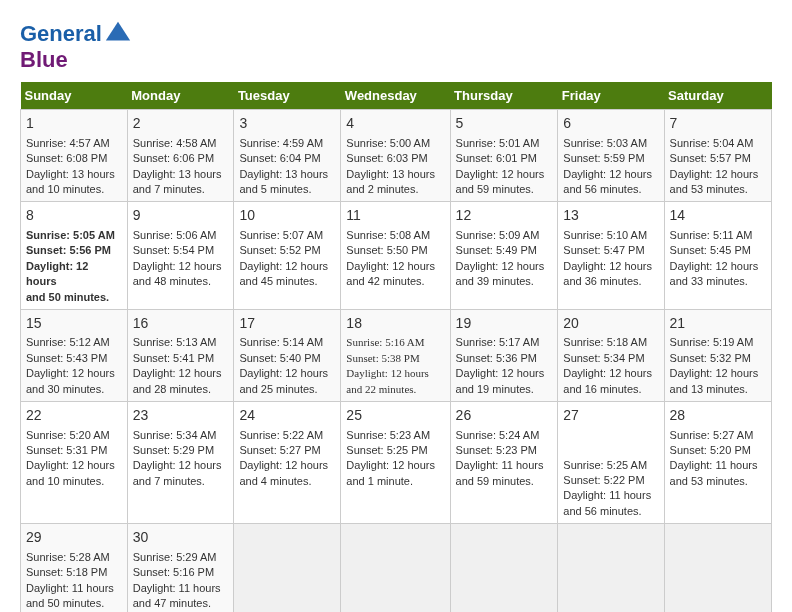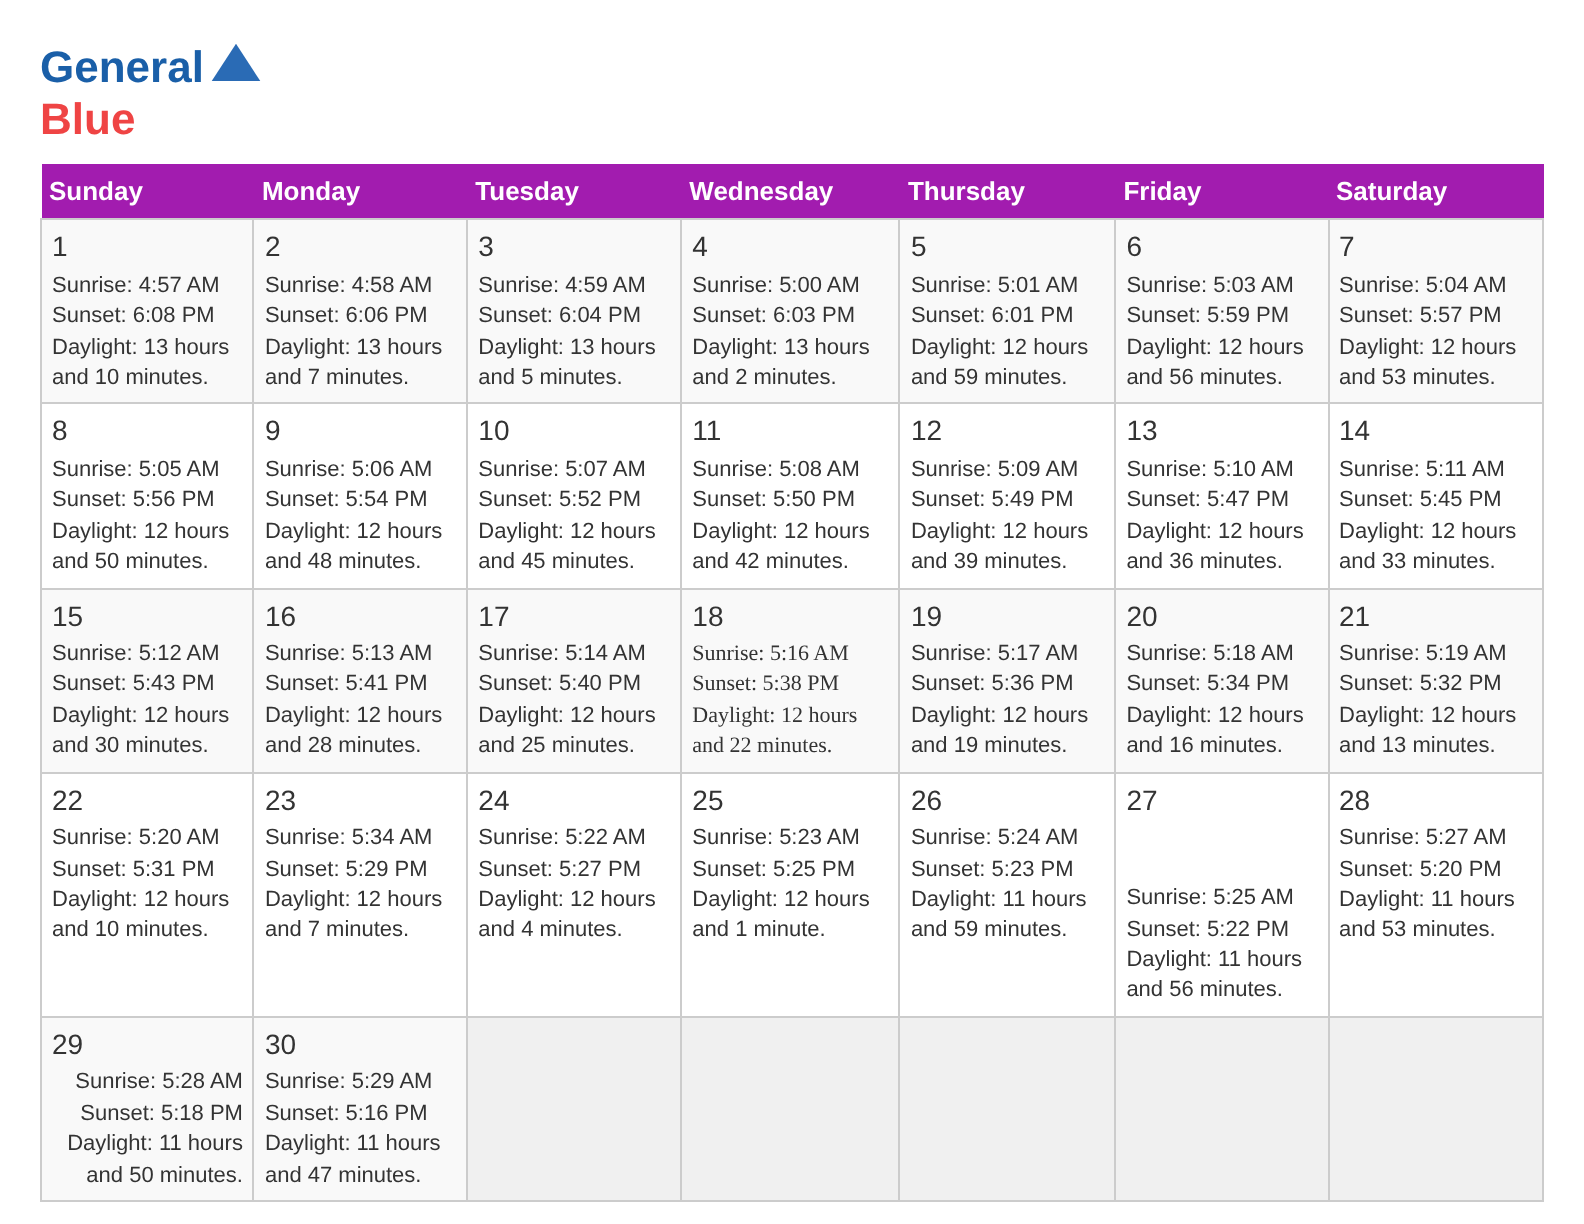--- a/index.html
+++ b/index.html
@@ -45,21 +45,21 @@
     .subtitle {
       font-size: 14px;
       color: #555;
     }
     table {
       width: 100%;
       border-collapse: collapse;
       font-size: 11px;
     }
     thead tr th {
-      background-color: #a21caf;
+      background-color: #4d7c0f;
       color: #fff;
       padding: 6px 4px;
       text-align: left;
       font-size: 13px;
       font-weight: bold;
     }
     tbody tr td {
       border: 1px solid #ccc;
       vertical-align: top;
       padding: 4px 5px;
@@ -93,21 +93,21 @@
   <div class="logo">
     <div>
       <div style="display:flex;align-items:center;">
         <div class="logo-text">
           <span>General</span>
         </div>
         <svg class="logo-icon" viewBox="0 0 30 30">
           <polygon points="15,2 28,22 2,22" fill="#2a6bb5"></polygon>
         </svg>
       </div>
-      <div class="logo-text" style="color:#ef4444;">Blue</div>
+      <div class="logo-text" style="color:#701a75;">Blue</div>
     </div>
   </div>
   <div class="title-block">
     <div class="month-title"></div>
     <div class="subtitle"></div>
   </div>
 </div>
 
 <table>
   <thead>
@@ -169,21 +169,21 @@
           <span class="day-num">7</span>
           <div class="day-info" style="white-space: pre-line;">Sunrise: 5:04 AM
 Sunset: 5:57 PM
 Daylight: 12 hours
 and 53 minutes.</div>
         </td>
       </tr>
       <tr>
         <td>
           <span class="day-num">8</span>
-          <div class="day-info" style="white-space: pre-line;">Sunrise: 5:05 AM
+          <div class="day-info" style="white-space: pre-line; font-weight: bold;">Sunrise: 5:05 AM
 Sunset: 5:56 PM
 Daylight: 12 hours
 and 50 minutes.</div>
         </td>
         <td>
           <span class="day-num">9</span>
           <div class="day-info" style="white-space: pre-line;">Sunrise: 5:06 AM
 Sunset: 5:54 PM
 Daylight: 12 hours
 and 48 minutes.</div>
@@ -322,21 +322,21 @@
           <span class="day-num">28</span>
           <div class="day-info" style="white-space: pre-line;">Sunrise: 5:27 AM
 Sunset: 5:20 PM
 Daylight: 11 hours
 and 53 minutes.</div>
         </td>
       </tr>
       <tr>
         <td>
           <span class="day-num">29</span>
-          <div class="day-info" style="white-space: pre-line; text-align: right;">Sunrise: 5:28 AM
+          <div class="day-info" style="white-space: pre-line;">Sunrise: 5:28 AM
 Sunset: 5:18 PM
 Daylight: 11 hours
 and 50 minutes.</div>
         </td>
         <td>
           <span class="day-num">30</span>
           <div class="day-info" style="white-space: pre-line;">Sunrise: 5:29 AM
 Sunset: 5:16 PM
 Daylight: 11 hours
 and 47 minutes.</div>

